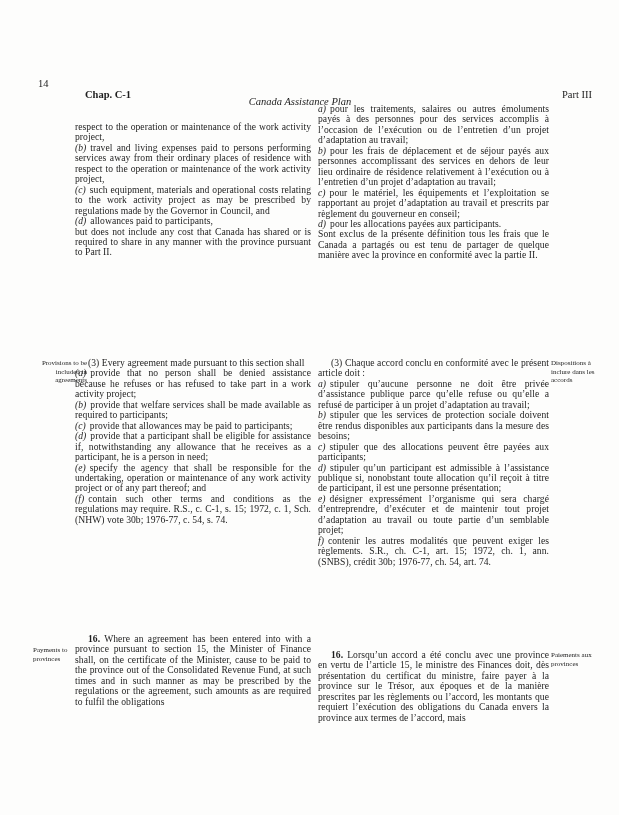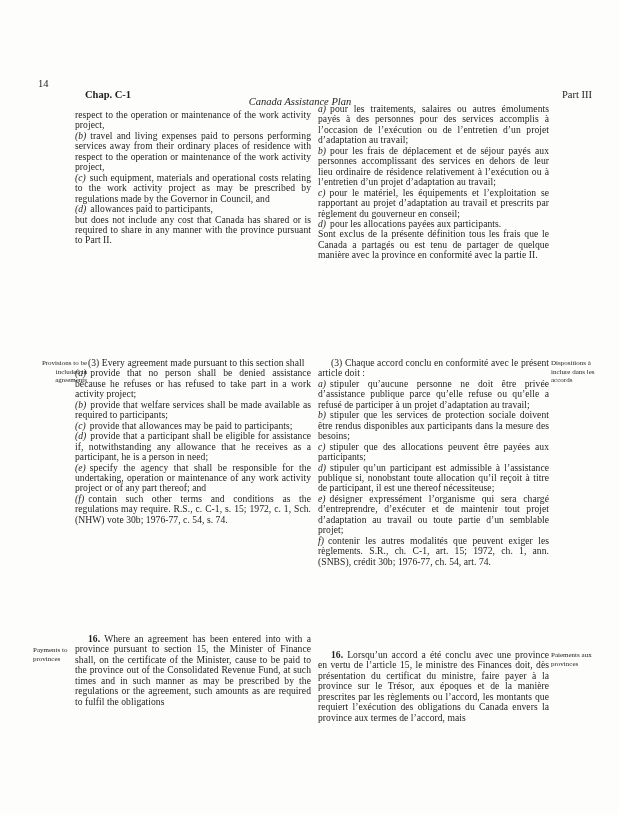--- a/index.html
+++ b/index.html
@@ -53,21 +53,21 @@
   <div class="hdr-item" id="h-chap">Chap. C-1</div>
   <div class="hdr-item" id="h-title">Canada Assistance Plan</div>
   <div class="hdr-item" id="h-part">Part III</div>
 
   <div class="note" id="note-l1">Provisions to be included in agreements</div>
   <div class="note" id="note-l2">Payments to provinces</div>
   <div class="note" id="note-r1">Dispositions à inclure dans les accords</div>
   <div class="note" id="note-r2">Paiements aux provinces</div>
 
   <div class="col" id="en-band1">
-    <p class="item" style="margin-top:0">respect to the operation or maintenance of the work activity project,</p>
+    <p class="item" style="margin-top:12px">respect to the operation or maintenance of the work activity project,</p>
     <p class="item"><span class="mk">(b)</span><span>travel and living expenses paid to persons performing services away from their ordinary places of residence with respect to the operation or maintenance of the work activity project,</span></p>
     <p class="item"><span class="mk">(c)</span><span>such equipment, materials and operational costs relating to the work activity project as may be prescribed by regulations made by the Governor in Council, and</span></p>
     <p class="item"><span class="mk">(d)</span><span>allowances paid to participants,</span></p>
     <p class="closing">but does not include any cost that Canada has shared or is required to share in any manner with the province pursuant to Part II.</p>
   </div>
 
   <div class="col" id="fr-band1">
     <p class="item" style="margin-top:0"><span class="mk">a)</span><span>pour les traitements, salaires ou autres émoluments payés à des personnes pour des services accomplis à l’occasion de l’exécution ou de l’entretien d’un projet d’adaptation au travail;</span></p>
     <p class="item"><span class="mk">b)</span><span>pour les frais de déplacement et de séjour payés aux personnes accomplissant des services en dehors de leur lieu ordinaire de résidence relativement à l’exécution ou à l’entretien d’un projet d’adaptation au travail;</span></p>
     <p class="item"><span class="mk">c)</span><span>pour le matériel, les équipements et l’exploitation se rapportant au projet d’adaptation au travail et prescrits par règlement du gouverneur en conseil;</span></p>
@@ -83,21 +83,21 @@
     <p class="item"><span class="mk">(d)</span><span>provide that a participant shall be eligible for assistance if, notwithstanding any allowance that he receives as a participant, he is a person in need;</span></p>
     <p class="item"><span class="mk">(e)</span><span>specify the agency that shall be responsible for the undertaking, operation or maintenance of any work activity project or of any part thereof; and</span></p>
     <p class="item"><span class="mk">(f)</span><span>contain such other terms and conditions as the regulations may require. R.S., c. C-1, s. 15; 1972, c. 1, Sch. (NHW) vote 30b; 1976-77, c. 54, s. 74.</span></p>
   </div>
 
   <div class="col" id="fr-band2">
     <p class="indent1">(3) Chaque accord conclu en conformité avec le présent article doit :</p>
     <p class="item"><span class="mk">a)</span><span>stipuler qu’aucune personne ne doit être privée d’assistance publique parce qu’elle refuse ou qu’elle a refusé de participer à un projet d’adaptation au travail;</span></p>
     <p class="item"><span class="mk">b)</span><span>stipuler que les services de protection sociale doivent être rendus disponibles aux participants dans la mesure des besoins;</span></p>
     <p class="item"><span class="mk">c)</span><span>stipuler que des allocations peuvent être payées aux participants;</span></p>
-    <p class="item"><span class="mk">d)</span><span>stipuler qu’un participant est admissible à l’assistance publique si, nonobstant toute allocation qu’il reçoit à titre de participant, il est une thereof nécessiteuse;</span></p>
+    <p class="item"><span class="mk">d)</span><span>stipuler qu’un participant est admissible à l’assistance publique si, nonobstant toute allocation qu’il reçoit à titre de participant, il est une personne présentation;</span></p>
     <p class="item"><span class="mk">e)</span><span>désigner expressément l’organisme qui sera chargé d’entreprendre, d’exécuter et de maintenir tout projet d’adaptation au travail ou toute partie d’un semblable projet;</span></p>
     <p class="item"><span class="mk">f)</span><span>contenir les autres modalités que peuvent exiger les règlements. S.R., ch. C-1, art. 15; 1972, ch. 1, ann. (SNBS), crédit 30b; 1976-77, ch. 54, art. 74.</span></p>
   </div>
 
   <div class="col" id="en-band3">
     <p class="indent1"><span class="mkb">16.</span><span>Where an agreement has been entered into with a province pursuant to section 15, the Minister of Finance shall, on the certificate of the Minister, cause to be paid to the province out of the Consolidated Revenue Fund, at such times and in such manner as may be prescribed by the regulations or the agreement, such amounts as are required to fulfil the obligations</span></p>
   </div>
 
   <div class="col" id="fr-band3">
     <p class="indent1"><span class="mkb">16.</span><span>Lorsqu’un accord a été conclu avec une province en vertu de l’article 15, le ministre des Finances doit, dès présentation du certificat du ministre, faire payer à la province sur le Trésor, aux époques et de la manière prescrites par les règlements ou l’accord, les montants que requiert l’exécution des obligations du Canada envers la province aux termes de l’accord, mais</span></p>

